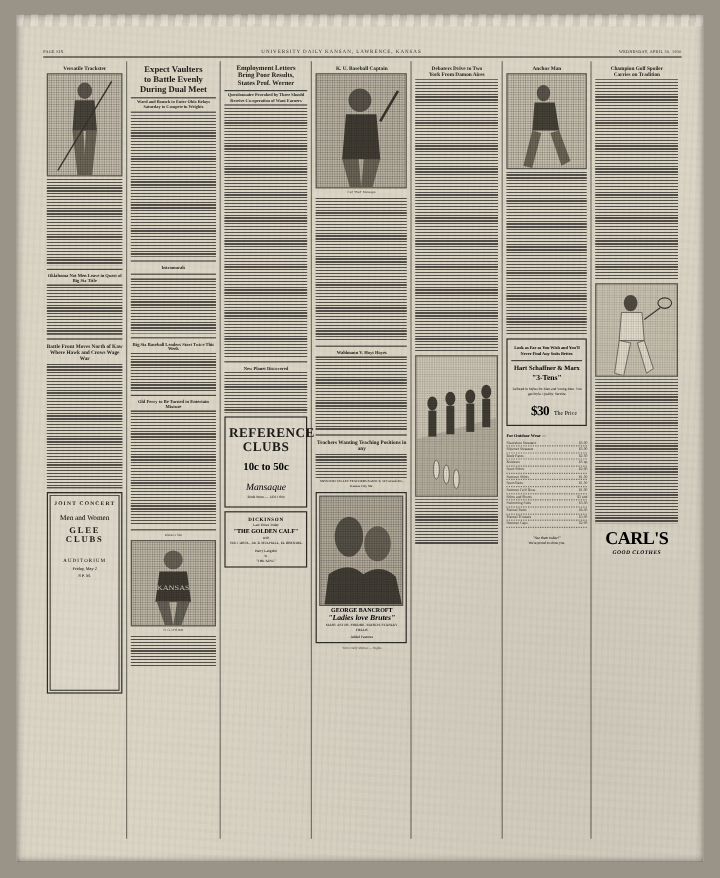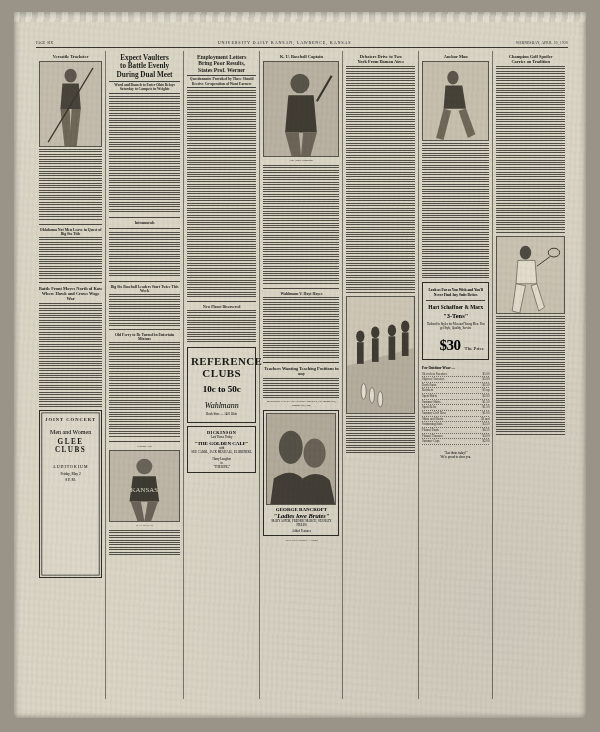--- a/index.html
+++ b/index.html
@@ -119,21 +119,21 @@
     margin:3px 0;
     text-align:center;
     background:rgba(255,255,255,.06);
   }
   .ad.double { border-width:1px; box-shadow:0 0 0 1.4px #d8d3c4 inset, 0 0 0 2.2px #2f2d27 inset; }
   .ad-title {
     font-weight:700; color:#1d1c18; line-height:1.05;
   }
   .refbook { font-size:11px; letter-spacing:.4px; }
   .price { font-size:9px; font-weight:700; }
-  .big30 { font-size:15px; font-weight:700; letter-spacing:-.5px;padding-left:12px; }
+  .big30 { font-size:11px; font-weight:700; letter-spacing:-.5px;padding-left:12px; }
   .carls { font-size:15px; font-weight:700; letter-spacing:-.4px; font-family:"Liberation Serif",serif; }
   .script { font-family:"Liberation Serif", serif; font-style:italic; }
 
   .pricelist { font-size:3.1px; color:#2f2c26; }
   .pricelist div { display:flex; justify-content:space-between; border-bottom:.4px dotted rgba(50,47,40,.6); line-height:1.5; }
 
   .gleebox { text-align:center; }
   .gleebox .t1 { font-size:4.6px; letter-spacing:1px; margin:4px 0; }
   .gleebox .t2 { font-size:6px; margin:6px 0 4px; }
   .gleebox .t3 { font-size:7.2px; letter-spacing:1.5px; margin:4px 0 10px; }
@@ -245,21 +245,21 @@
         </h1>
         <div class="sub">Questionnaire Provoked by Three Should Receive Co-operation of Want Earners</div>
         <div class="txtblock" style="height:208px;--lh:2.4px"></div>
         <div class="rule"></div>
         <div class="subhead">New Planet Discovered</div>
         <div class="txtblock" style="height:34px;--lh:2.4px"></div>
         <div class="ad" style="padding:8px 3px 6px">
           <div class="ad-title refbook">REFERENCE</div>
           <div class="ad-title refbook" style="margin-bottom:5px">CLUBS</div>
           <div class="price">10c to 50c</div>
-          <div class="script" style="font-size:8px;margin-top:7px;">Wahlmann</div>
+          <div class="script" style="font-size:8px;margin-top:7px;">Mansaque</div>
           <div style="font-size:3px;margin-top:2px">Book Store — 1401 Ohio</div>
         </div>
         <div class="ad movie" style="padding:3px">
           <div class="m1">DICKINSON</div>
           <div class="m4">Last Times Today</div>
           <div class="m2" style="margin-top:2px">"THE GOLDEN CALF"</div>
           <div class="m4">with</div>
           <div class="m4">SUE CAROL, JACK MULHALL, EL BRENDEL</div>
           <div class="m4" style="margin-top:3px">Harry Langdon</div>
           <div class="m4">in</div>
@@ -437,18 +437,22 @@
             <path d="M22 24 L40 24 L42 48 L20 48 Z" fill="#e3ddce" stroke="#4b473e" stroke-width=".6"></path>
             <path d="M20 48 L16 76 L24 78 L30 50 Z" fill="#e3ddce" stroke="#4b473e" stroke-width=".6"></path>
             <path d="M42 48 L50 72 L44 76 L36 50 Z" fill="#e3ddce" stroke="#4b473e" stroke-width=".6"></path>
             <g stroke="#3e3a32" stroke-width="1" fill="none">
               <line x1="42" y1="30" x2="56" y2="20"></line>
               <ellipse cx="60" cy="16" rx="6" ry="4.5"></ellipse>
             </g>
           </svg>
         </div>
         <div class="txtblock" style="height:120px;--lh:2.4px"></div>
+        <div class="ad" style="border:none;padding:2px 0">
+          <div class="carls">CARL'S</div>
+          <div style="font-size:4.6px;font-weight:700;letter-spacing:.4px;font-style:italic">GOOD CLOTHES</div>
+        </div>
       </div>
 
     </div>
   </div>
   <div class="grain"></div>
 </div>
 
 </body></html>

